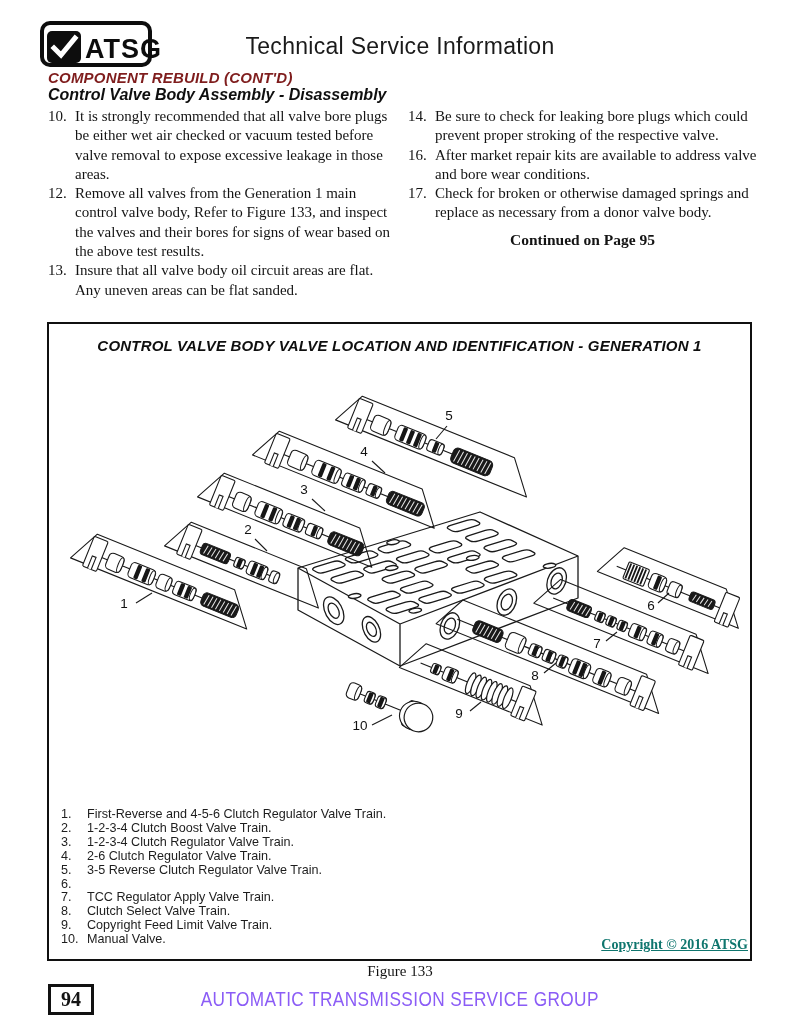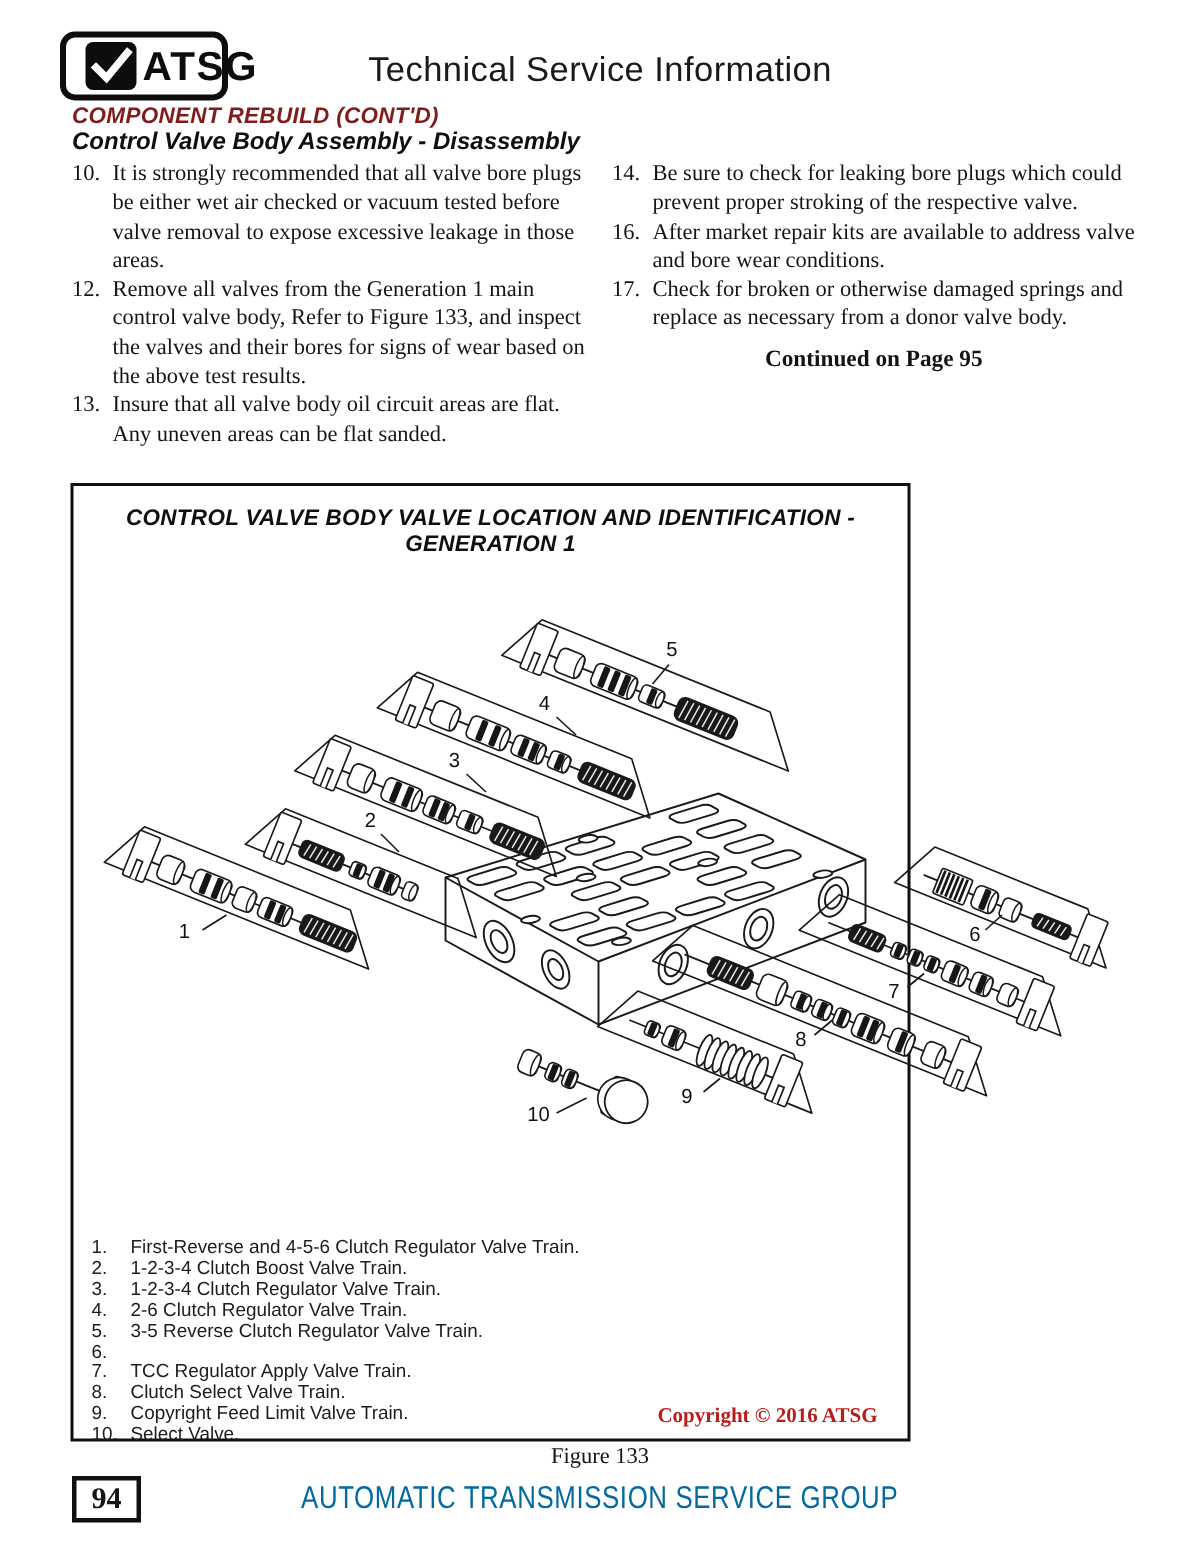--- a/index.html
+++ b/index.html
@@ -5,57 +5,57 @@
   html,body{margin:0;padding:0;background:#e8e8e8;}
   .page{
     position:relative;width:800px;height:1035px;background:#ffffff;
     margin:0 auto;overflow:hidden;
     font-family:"Liberation Serif",serif;color:#141414;
   }
   
   .logo{
     position:absolute;left:40px;top:21px;width:112px;height:46px;
     border:4px solid #0d0d0d;border-radius:10px;box-sizing:border-box;
-    display:flex;align-items:center;gap:4px;padding:0 13px;background:#fff;
+    display:flex;align-items:flex-end;gap:4px;padding:0 3px;background:#fff;
   }
   .logo-check{width:34px;height:32px;background:#0d0d0d;border-radius:5px;flex:none;
     display:flex;align-items:center;justify-content:center;}
   .logo-text{font-family:"Liberation Sans",sans-serif;font-weight:700;font-size:27px;
     letter-spacing:1px;color:#0d0d0d;line-height:1;}
   .main-title{position:absolute;left:0;right:0;top:33px;text-align:center;
     font-family:"Liberation Sans",sans-serif;font-size:23px;color:#1a1a1a;letter-spacing:.3px;}
   .sec-head{position:absolute;left:48px;top:69px;font-family:"Liberation Sans",sans-serif;
     font-weight:700;font-style:italic;font-size:15px;color:#7f1d1d;letter-spacing:.2px;}
   .sub-head{position:absolute;left:48px;top:86px;font-family:Liberation Sans, sans-serif;
     font-weight:700;font-style:italic;font-size:16px;color:#0f0f0f;}
   
   .cols{position:absolute;left:48px;top:107px;width:709px;display:flex;gap:11px;}
   .col{width:349px;font-size:15px;line-height:19.3px;}
   .item{display:flex;}
   .inum{width:27px;flex:none;}
   .itext{flex:1;}
   .continued{font-weight:700;font-size:15.5px;text-align:center;margin-top:7px;}
   
-  .figure-box{position:absolute;left:47px;top:322px;width:560px;height:639px;
+  .figure-box{position:absolute;left:47px;top:322px;width:705px;height:639px;
     border:2.2px solid #101010;box-sizing:border-box;background:#fff;}
   .fig-title{margin-top:13px;text-align:center;font-family:"Liberation Sans",sans-serif;
     font-weight:700;font-style:italic;font-size:15px;letter-spacing:.2px;color:#0f0f0f;}
   .diagram{display:block;margin:2px auto 0 auto;}
   .legend{margin-left:12px;margin-top:0;font-family:"Liberation Sans",sans-serif;
     font-size:12.6px;line-height:13.9px;color:#1d1d1d;}
   .lg-row{display:flex;}
   .lg-num{width:26px;flex:none;}
-  .copyright{position:absolute;right:20px;bottom:6px;font-family:"Liberation Serif",serif;
-    font-weight:700;font-size:14px;color:#b91c1c;}
+  .copyright{position:absolute;right:2px;bottom:6px;font-family:"Liberation Serif",serif;
+    font-weight:700;font-size:14px;color:#0f766e;text-decoration:underline;}
   
   .fig-caption{position:absolute;left:0;right:0;top:963px;text-align:center;font-size:15px;}
   .page-box{position:absolute;left:48px;top:984px;border:3px solid #111;padding:1px 10px;
     font-weight:700;font-size:20px;}
   .footer-name{position:absolute;left:0;right:0;top:987px;text-align:center;
-    font-family:"Liberation Sans",sans-serif;font-size:21px;color:#0369a1;letter-spacing:.5px;}
+    font-family:"Liberation Sans",sans-serif;font-size:21px;color:#8b5cf6;letter-spacing:.5px;}
   .footer-name span{display:inline-block;transform:scaleX(.82);transform-origin:center;}
 </style>
 </head>
 <body>
 
 <div class="page">
 
   <div class="logo">
     <span class="logo-check">
       <svg width="30" height="26" viewBox="0 0 30 26">
@@ -455,21 +455,21 @@
       <div class="lg-row">
           <span class="lg-num">8.</span>
           <span>Clutch Select Valve Train.</span>
         </div>
       <div class="lg-row">
           <span class="lg-num">9.</span>
           <span>Copyright Feed Limit Valve Train.</span>
         </div>
       <div class="lg-row">
           <span class="lg-num">10.</span>
-          <span>Select Valve.</span>
+          <span>Manual Valve.</span>
         </div>
     </div>
     <div class="copyright">Copyright © 2016 ATSG</div>
   </div>
 
   <div class="fig-caption">Figure 133</div>
   <div class="page-box">94</div>
   <div class="footer-name"><span>AUTOMATIC TRANSMISSION SERVICE GROUP</span></div>
 </div>
 

